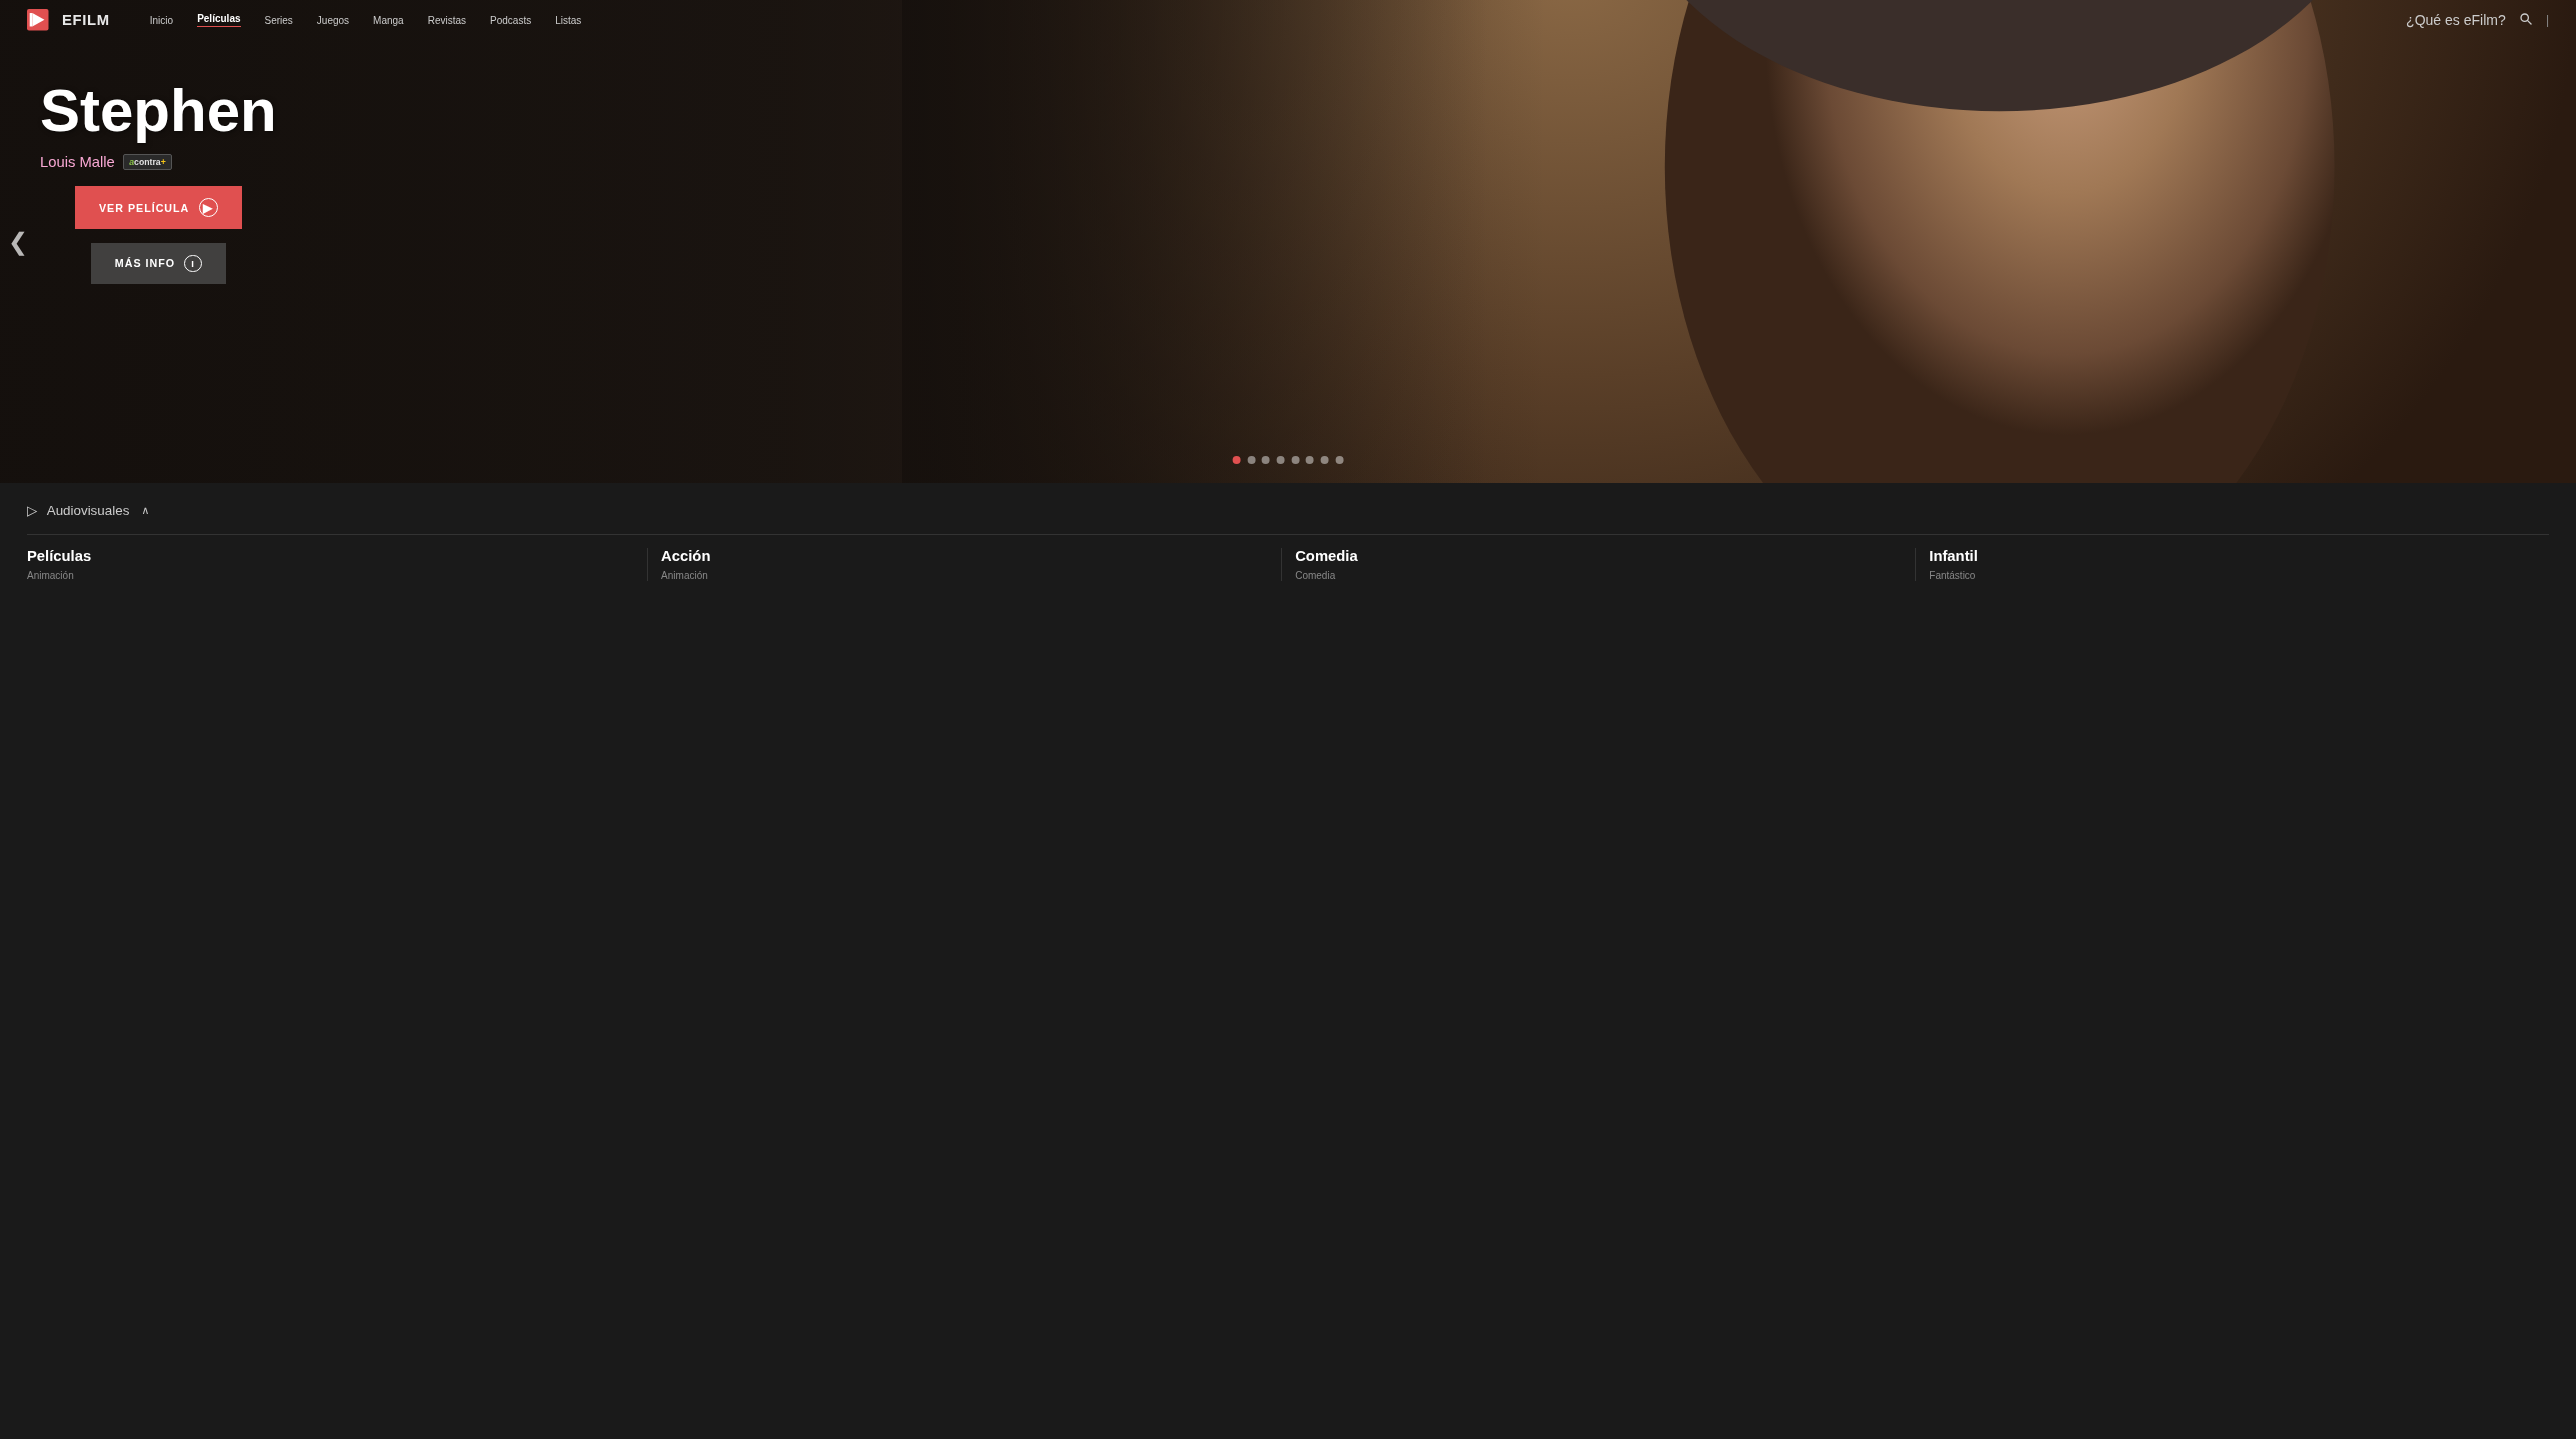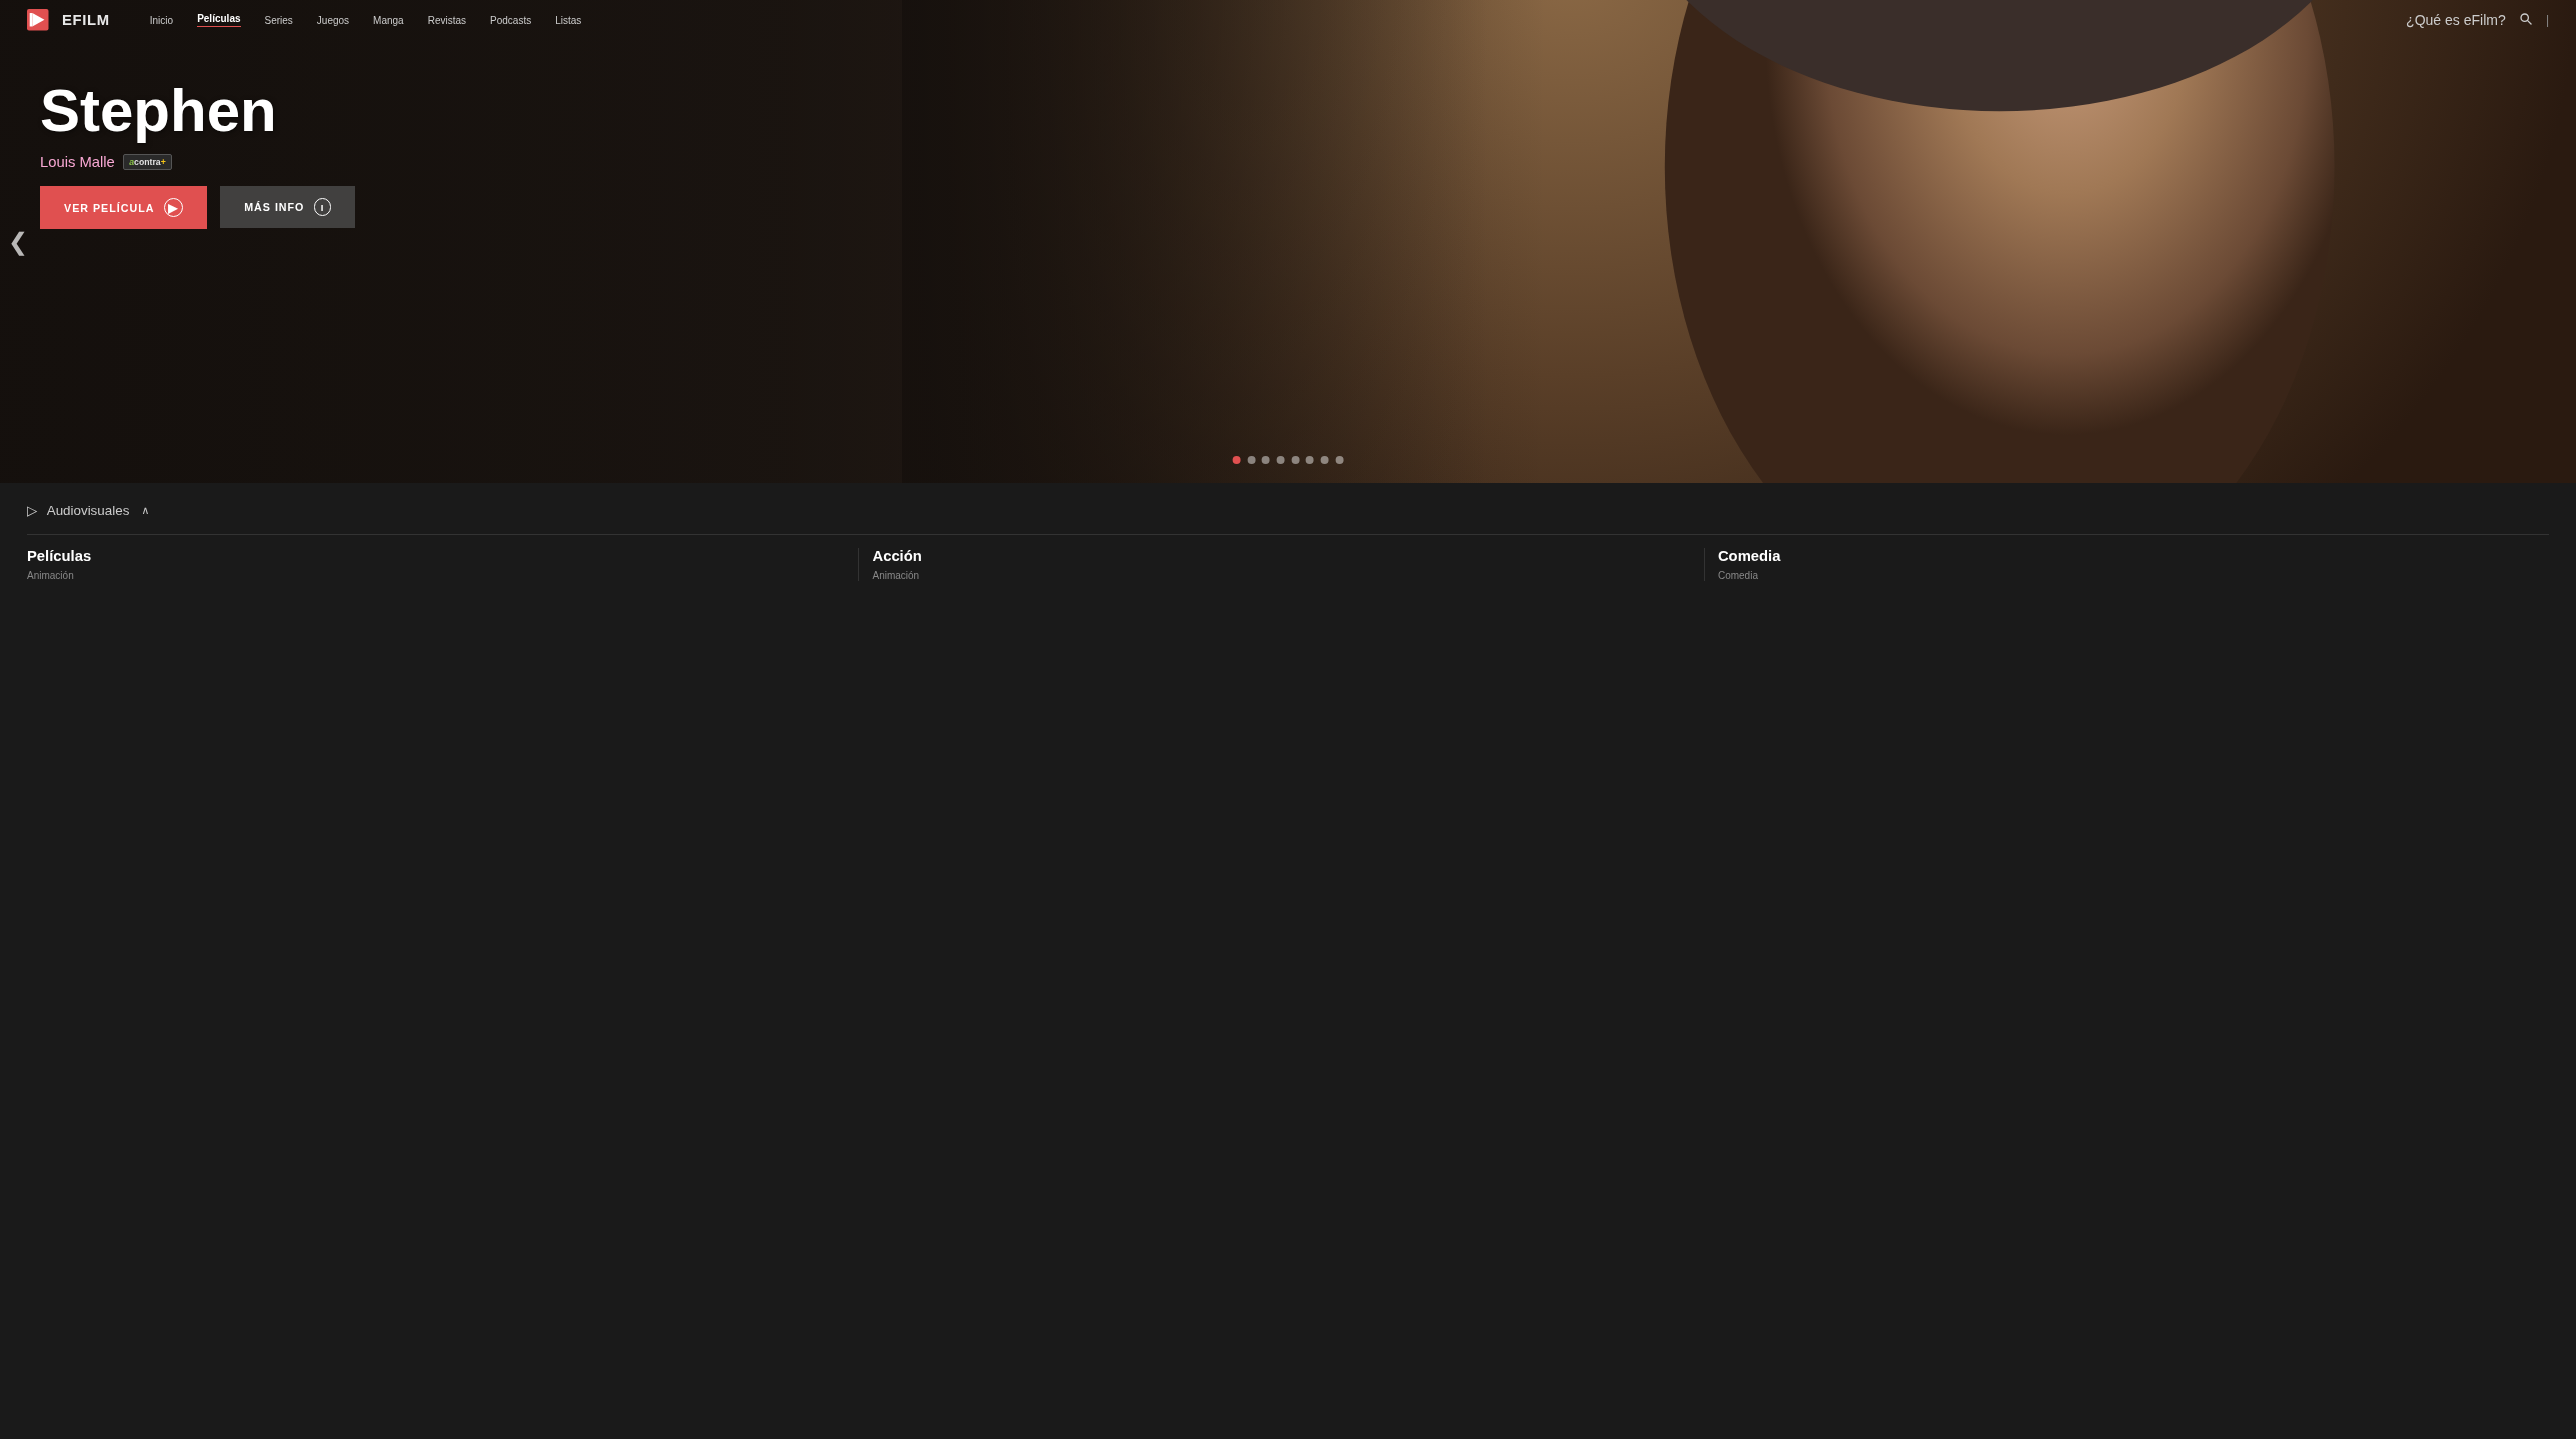--- a/index.html
+++ b/index.html
@@ -180,21 +180,22 @@
       line-height: 1.7;
       color: #ddd;
       margin-bottom: 24px;
       text-align: justify;
       max-width: 402px;
     }
 
     .hero-buttons {
       display: flex;
       gap: 13.4px;
-      align-items: flex-start;
+      align-items: center;
+      flex-direction: column;
     }
     .btn-watch {
       display: flex;
       align-items: center;
       gap: 9.4px;
       background: #e05050;
       color: #fff;
       font-size: 10.7px;
       font-weight: 800;
       letter-spacing: 1px;
@@ -461,15 +462,19 @@
       <div class="cat-subtitle">Animación</div>
     </div>
     <div class="category-col">
       <div class="cat-title">Acción</div>
       <div class="cat-subtitle">Animación</div>
     </div>
     <div class="category-col">
       <div class="cat-title">Comedia</div>
       <div class="cat-subtitle">Comedia</div>
     </div>
+    <div class="category-col">
+      <div class="cat-title">Infantil</div>
+      <div class="cat-subtitle">Fantástico</div>
+    </div>
   </div>
 </div>
 
 
 </body></html>

